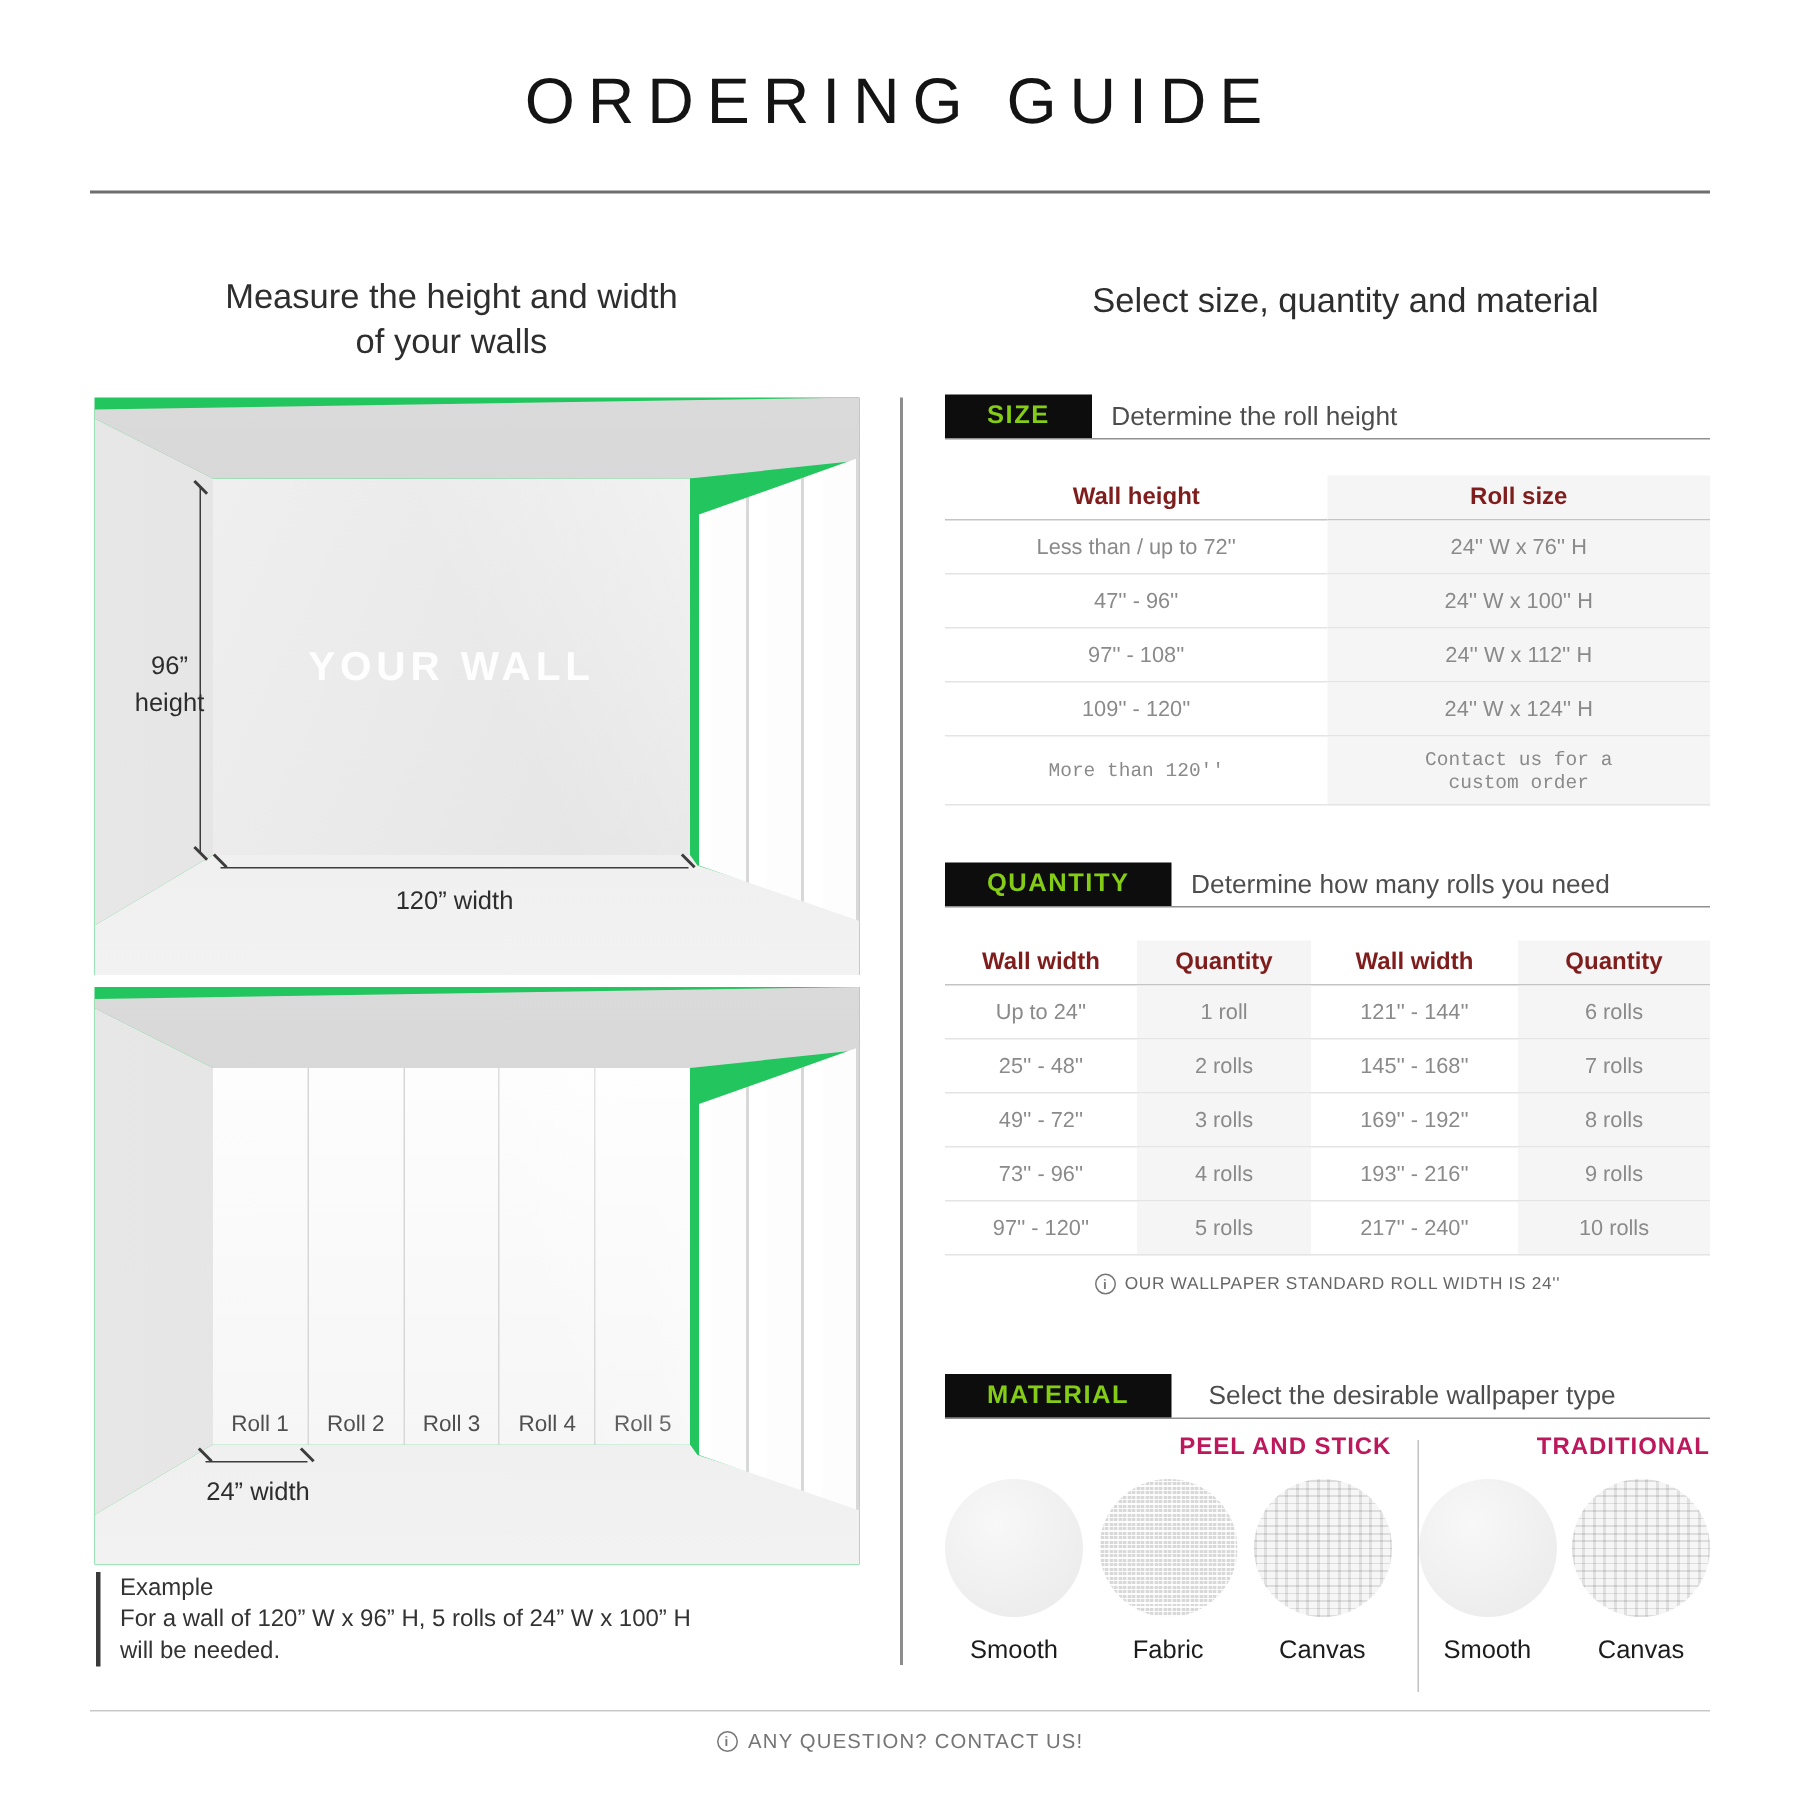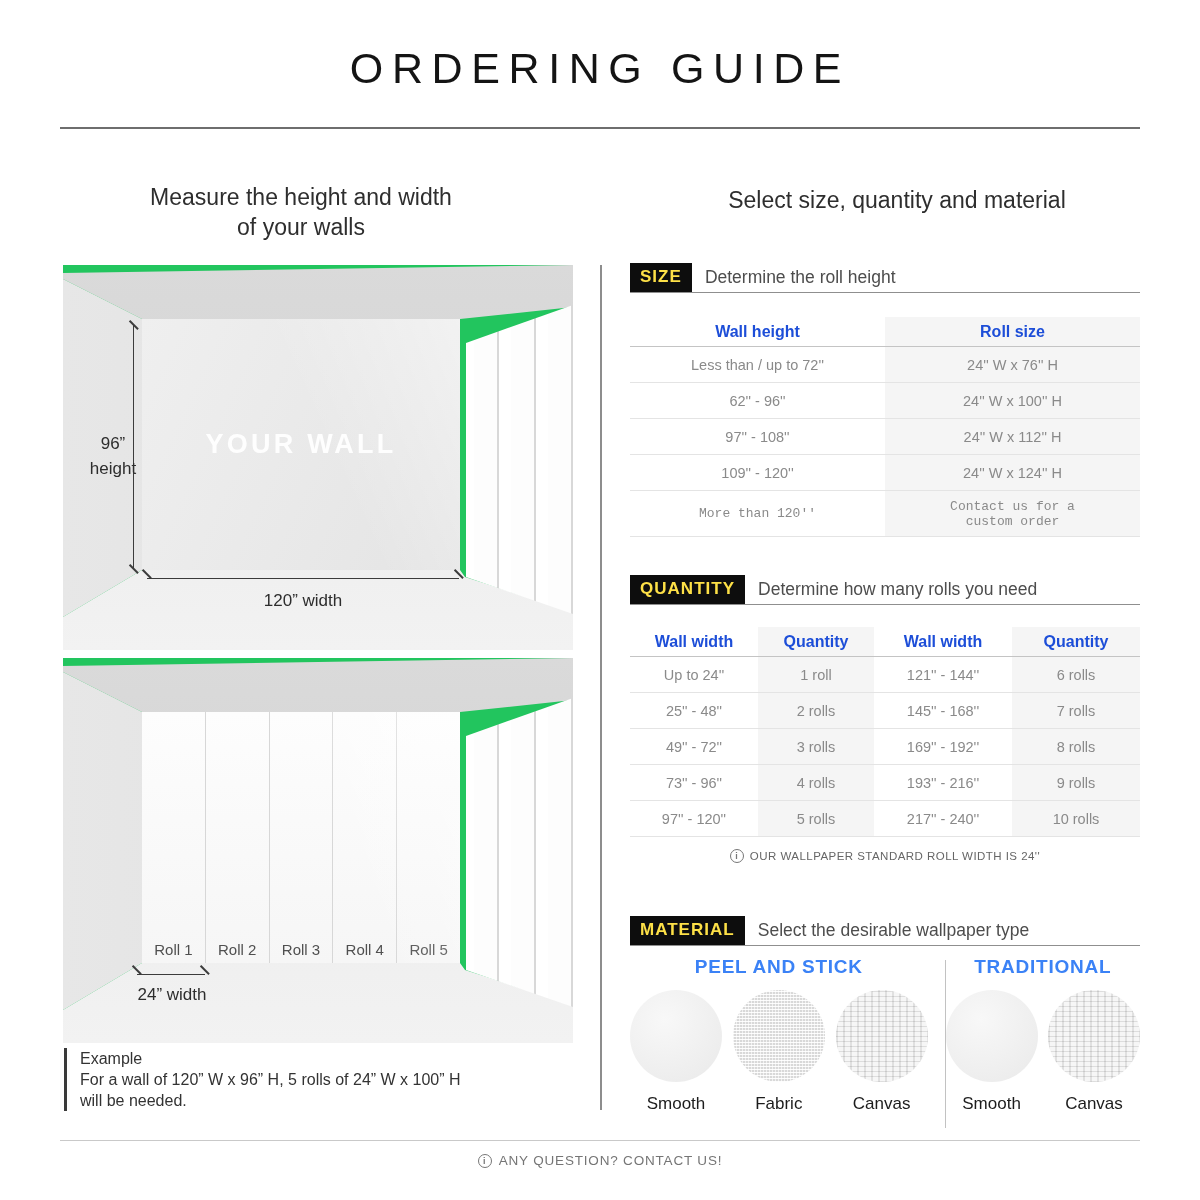--- a/index.html
+++ b/index.html
@@ -61,51 +61,51 @@
   .hdim-label1 { position:absolute; left:150px; top:326px; width:180px; text-align:center; font-size:17px; color:#2d2d2d; }
   .hdim-label2 { position:absolute; left:34px; top:327px; width:150px; text-align:center; font-size:17px; color:#2d2d2d; }
 
   
   .example { position:absolute; left:64px; top:1048px; width:520px; border-left:3px solid #3a3a3a;
              padding-left:13px; font-size:16px; line-height:21px; color:#333; }
 
   
   .sec-head { position:absolute; left:630px; width:510px; border-bottom:1px solid #8f8f8f;
               display:flex; align-items:center; }
-  .sec-head.size { top:263px; } .sec-head.qty { top:575px; } .sec-head.mat { top:916px; }
-  .badge { display:inline-block; background:#0d0d0d; color:#fde047; font-size:17px; font-weight:700;
-           letter-spacing:0.06em; padding:4px 10px 5px; }
+  .sec-head.size { top:263px; } .sec-head.qty { top:575px; } .sec-head.mat { top:916px;gap:12px; }
+  .badge { display:inline-block; background:#0d0d0d; color:#84cc16; font-size:17px; font-weight:700;
+           letter-spacing:0.06em; padding:4px 28px 5px; }
   .sec-sub { margin-left:13px; font-size:17.5px; color:#4d4d4d; }
 
   
   .tbl { position:absolute; left:630px; width:510px; display:grid; }
   .tbl.size { top:317px; grid-template-columns:255px 255px; grid-auto-rows:auto; }
   .tbl.qty  { top:627px; grid-template-columns:128px 116px 138px 128px; }
   .cell { display:flex; align-items:center; justify-content:center; text-align:center; }
-  .th { height:30px; font-size:16px; font-weight:700; color:#1d4ed8; }
+  .th { height:30px; font-size:16px; font-weight:700; color:#7f1d1d; }
   .td { height:36px; font-size:14.5px; color:#8a8a8a; border-bottom:1px solid #e4e4e4; }
   .td.tall { height:46px; font-size:13px; line-height:15px;font-family:Liberation Mono, monospace; }
   .td.tall span { display:block; max-width:150px; }
   .th { border-bottom:1px solid #c4c4c4; }
   .shade { background:#f5f5f5; }
 
   .note { position:absolute; left:630px; top:849px; width:510px; text-align:center;
           font-size:11.5px; letter-spacing:0.04em; color:#666;
           display:flex; align-items:center; justify-content:center; gap:6px; }
 
   .info-icon { display:inline-flex; align-items:center; justify-content:center;
                width:14px; height:14px; border:1.2px solid #777; border-radius:50%;
                font-size:9px; color:#777; font-weight:700; flex:0 0 auto; }
 
   
   .materials { position:absolute; left:630px; top:956px; width:510px; display:flex; }
   .mat-group { display:flex; flex-direction:column; }
   .mat-group.g1 { width:300px; }
   .mat-group.g2 { width:196px; margin-left:auto; }
-  .mat-title { text-align:center; font-size:19px; font-weight:700; letter-spacing:0.04em; color:#3b82f6; }
+  .mat-title { text-align:right; font-size:16px; font-weight:700; letter-spacing:0.04em; color:#be185d; }
   .swatch-row { display:flex; justify-content:space-between; margin-top:12px; }
   .swatch { display:flex; flex-direction:column; align-items:center; width:92px; }
   .circle { width:92px; height:92px; border-radius:50%; }
   .tex-smooth { background:radial-gradient(circle at 38% 32%, #f8f8f8 0%, #efefef 60%, #e9e9e9 100%); }
   .tex-fabric { background-color:#f0f0f0;
     background-image:repeating-linear-gradient(0deg, rgba(255,255,255,0.9) 0 1px, rgba(0,0,0,0.05) 1px 3px),
                      repeating-linear-gradient(90deg, rgba(255,255,255,0.9) 0 1px, rgba(0,0,0,0.05) 1px 3px); }
   .tex-canvas { background-color:#f6f6f6;
     background-image:repeating-linear-gradient(0deg, rgba(0,0,0,0.10) 0 1px, transparent 1px 5px),
                      repeating-linear-gradient(90deg, rgba(0,0,0,0.09) 0 2px, transparent 2px 7px); }
@@ -194,21 +194,21 @@
 
   <div class="sec-head size">
     <span class="badge">SIZE</span>
     <span class="sec-sub">Determine the roll height</span>
   </div>
   <div class="tbl size">
     <div class="cell th">Wall height</div>
     <div class="cell th shade">Roll size</div>
     <div class="cell td">Less than / up to 72''</div>
     <div class="cell td shade">24'' W x 76'' H</div>
-    <div class="cell td">62'' - 96''</div>
+    <div class="cell td">47'' - 96''</div>
     <div class="cell td shade">24'' W x 100'' H</div>
     <div class="cell td">97'' - 108''</div>
     <div class="cell td shade">24'' W x 112'' H</div>
     <div class="cell td">109'' - 120''</div>
     <div class="cell td shade">24'' W x 124'' H</div>
     <div class="cell td tall">More than 120''</div>
     <div class="cell td tall shade">
         <span>Contact us for a custom order</span>
       </div>
   </div>

